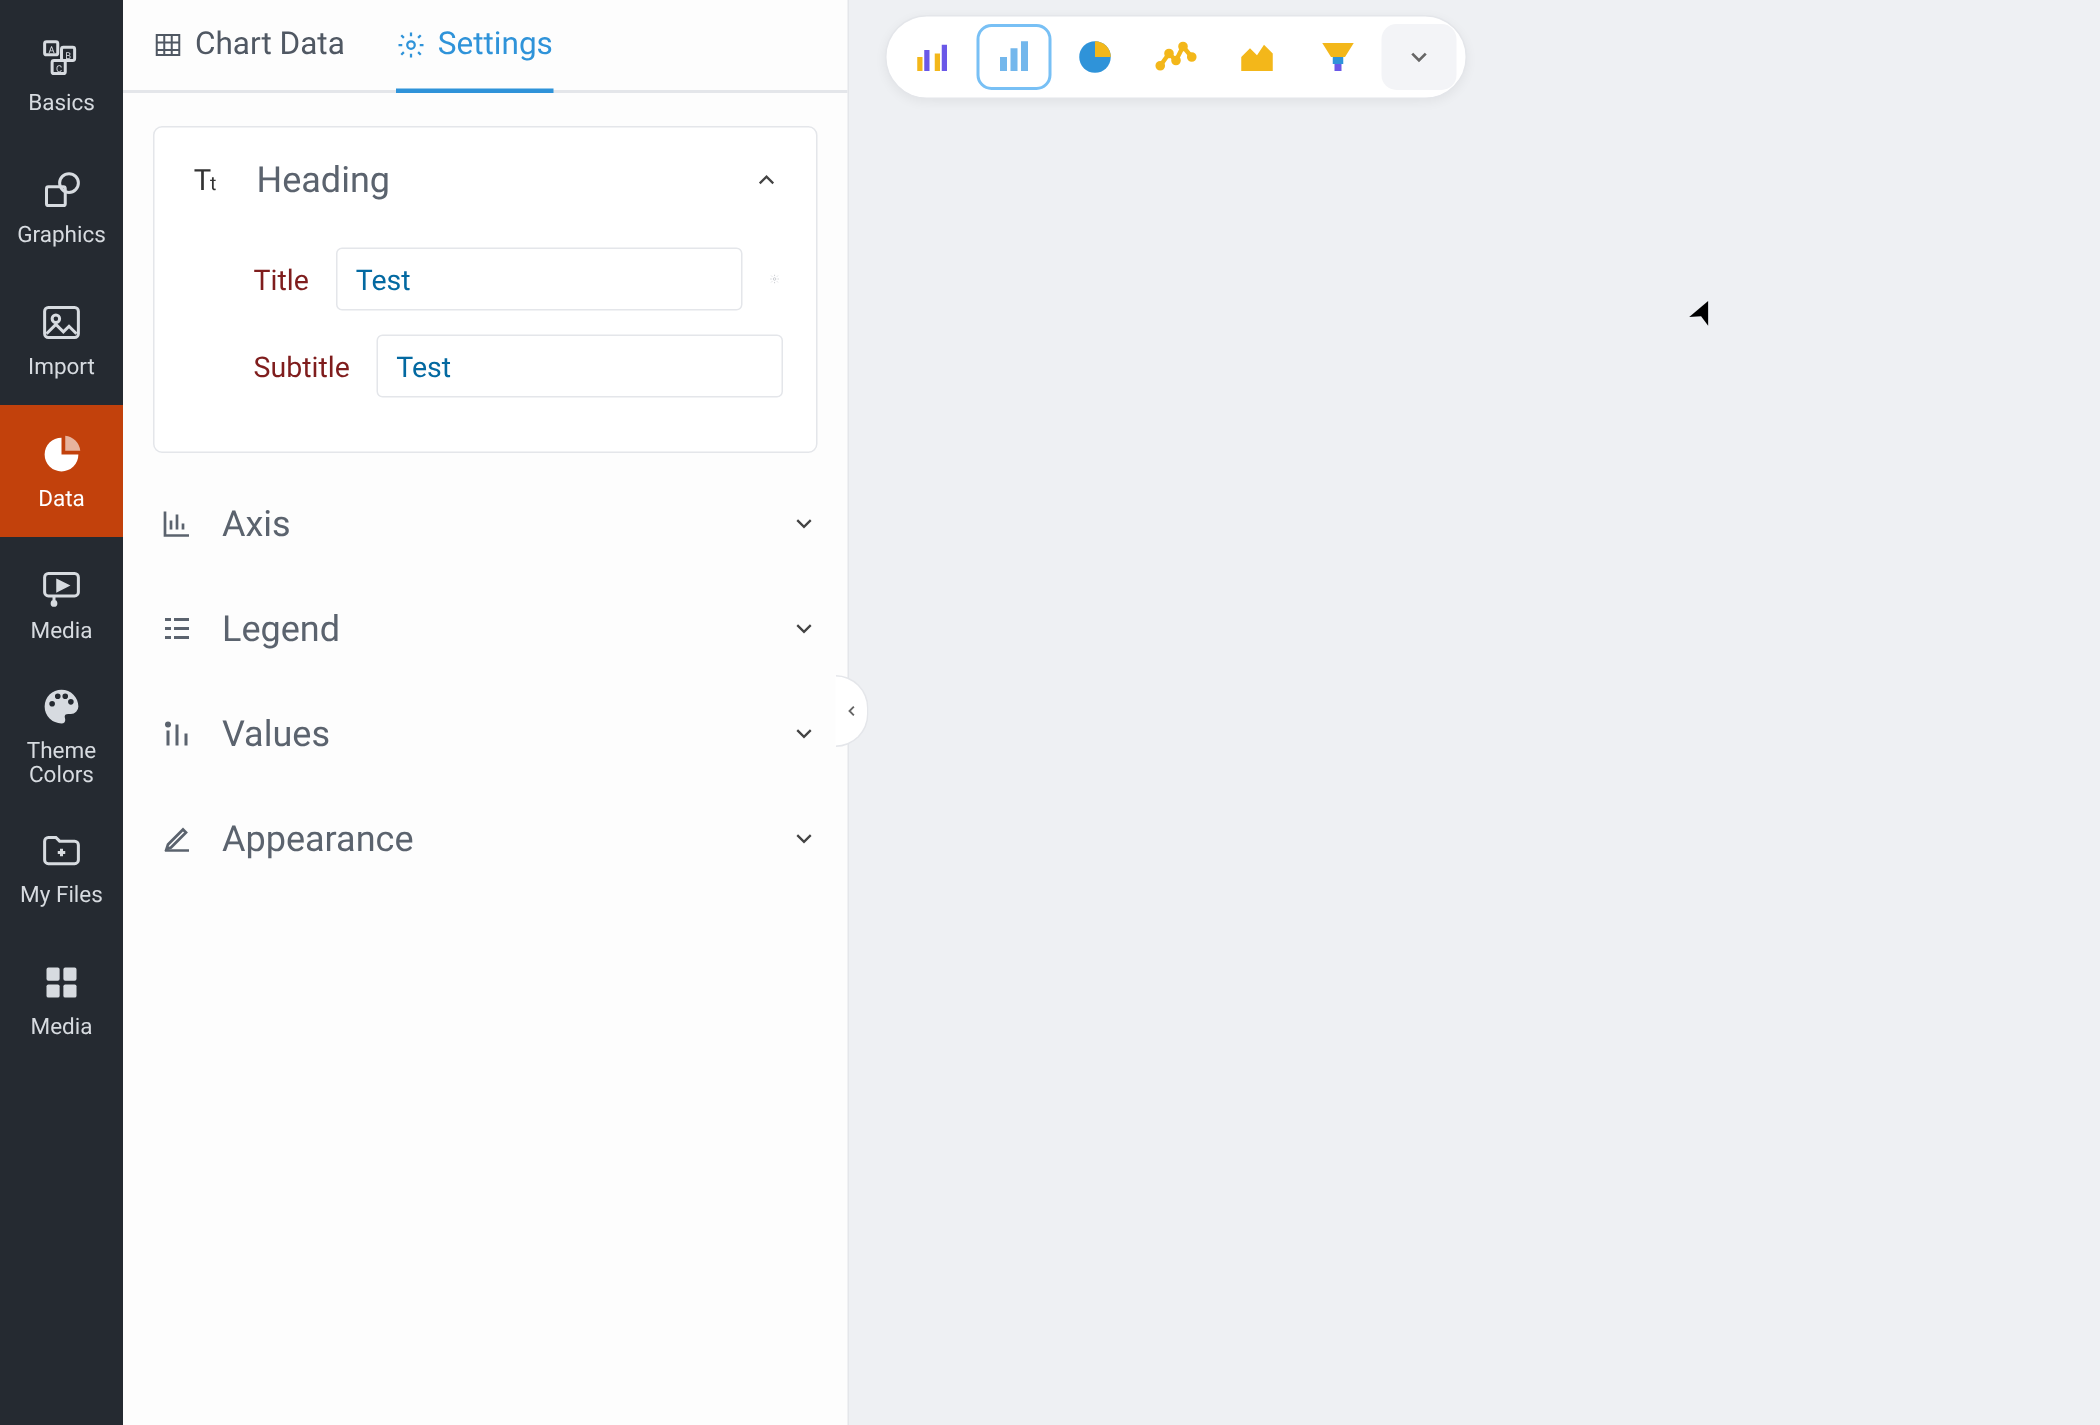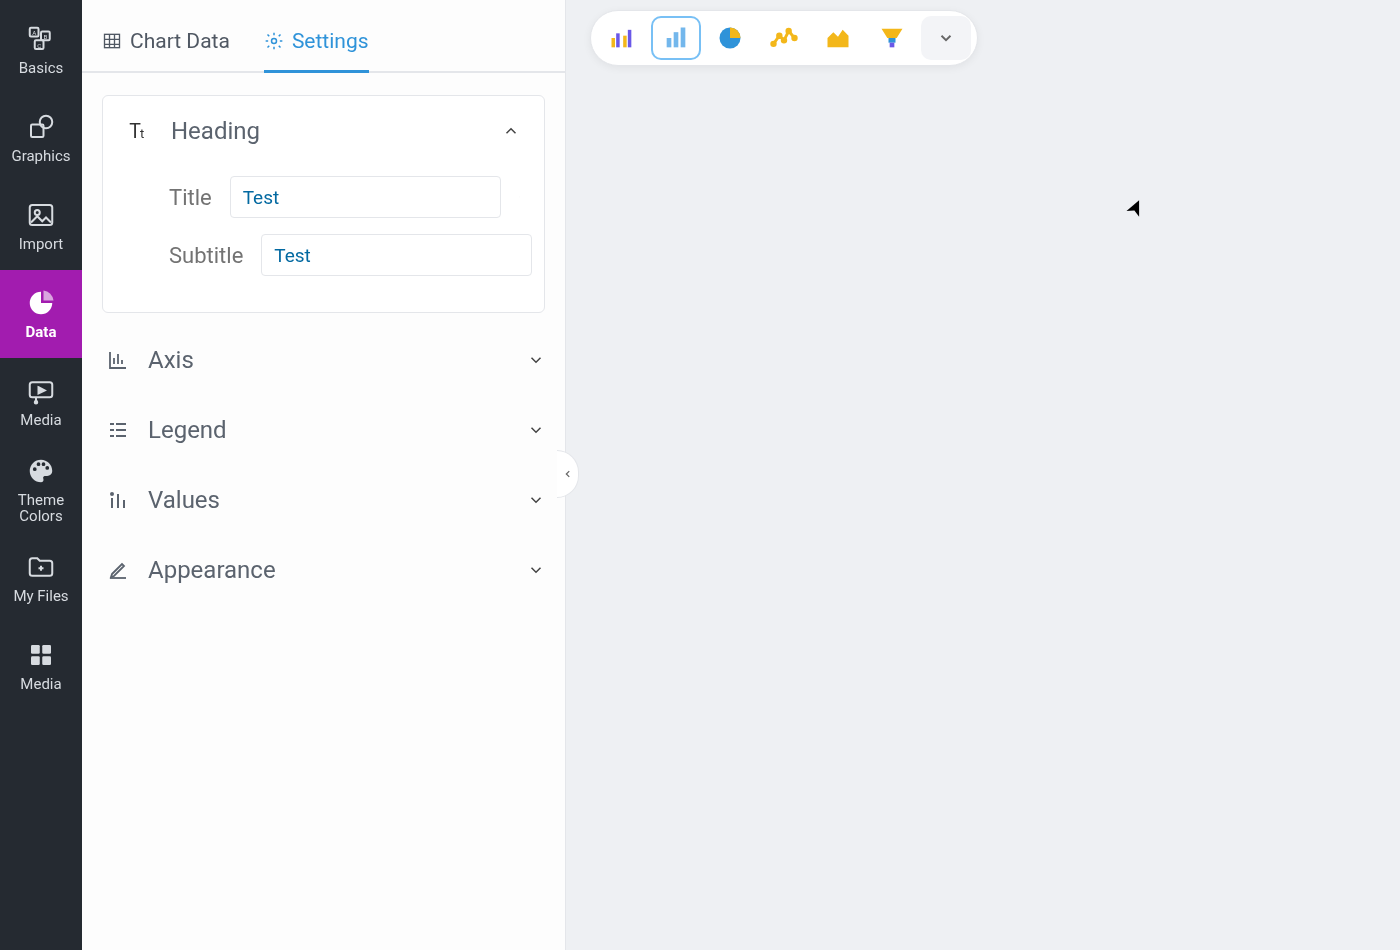--- a/index.html
+++ b/index.html
@@ -9,37 +9,37 @@
     --muted:#8c9198;
     --blue:#2f93d9;
     --blue-light:#78c0f5;
     --canvas:#eef0f3;
   }
   *{box-sizing:border-box;font-family:-apple-system,BlinkMacSystemFont,'Segoe UI',Roboto,Helvetica,Arial,sans-serif;}
   body{margin:0;width:1400px;height:950px;display:flex;background:var(--canvas);overflow:hidden;}
   
   .rail{width:82px;background:var(--dark);color:#d7dbe0;display:flex;flex-direction:column;align-items:center;padding-top:6px;}
   .rail-item{width:82px;height:88px;display:flex;flex-direction:column;align-items:center;justify-content:center;gap:6px;cursor:pointer;font-size:15px;}
-  .rail-item.active{background:#a21caf;color:#fff;font-weight:bold;}
+  .rail-item.active{background:#c2410c;color:#fff;}
   .rail-item svg{width:30px;height:30px;}
   .rail-item span{white-space:pre-line;text-align:center;line-height:1.1;}
   
   .panel{width:484px;background:var(--panel-bg);border-right:1px solid var(--border);display:flex;flex-direction:column;position:relative;}
-  .tabs{display:flex;gap:34px;padding:29px 20px 0 20px;border-bottom:2px solid var(--border);}
+  .tabs{display:flex;gap:34px;padding:18px 20px 0 20px;border-bottom:2px solid var(--border);}
   .tab{display:flex;align-items:center;gap:8px;padding-bottom:18px;font-size:21px;color:#505863;cursor:pointer;position:relative;}
   .tab.active{color:var(--blue);align-items:center;}
   .tab.active::after{content:"";position:absolute;left:0;right:0;bottom:-2px;height:3px;background:var(--blue);}
   .sections{padding:22px 20px;}
   .card{background:#fff;border:1px solid var(--border);border-radius:6px;padding:0 24px 20px 24px;margin-bottom:12px;}
   .sec-head{display:flex;align-items:center;gap:18px;height:70px;cursor:pointer;}
   .sec-head .title{font-size:24px;color:#5b636e;flex:1;}
   .sec-head .caret{color:#444;}
   .plain{padding-left:4px;}
   .field-row{display:flex;align-items:center;margin:10px 0 16px 42px;gap:18px;}
-  .field-row label{width:110px;font-size:22px;color:#737373;}
+  .field-row label{width:110px;font-size:19px;color:#7f1d1d;}
   .field-row input{flex:0 0 180px;height:42px;border:1px solid var(--border);border-radius:4px;padding:0 12px;font-size:19px;color:#0369a1;}
   .field-row .gear{color:#b6bac0;cursor:pointer;}
   .collapse-handle{position:absolute;right:-14px;top:450px;width:22px;height:48px;background:#fff;border:1px solid var(--border);border-left:none;border-radius:0 22px 22px 0;display:flex;align-items:center;justify-content:center;color:#666;cursor:pointer;}
   
   .canvas{flex:1;position:relative;}
   .cbar{position:absolute;top:10px;left:24px;height:56px;background:#fff;border:1px solid var(--border);border-radius:30px;display:flex;align-items:center;padding:0 6px;gap:4px;box-shadow:0 2px 8px rgba(0,0,0,.06);}
   .cbtn{width:50px;height:44px;border-radius:10px;display:flex;align-items:center;justify-content:center;cursor:pointer;}
   .cbtn.sel{border:2px solid var(--blue-light);background:#fff;}
   .cbtn.drop{background:#f3f4f7;}
   .cursor{position:absolute;left:560px;top:195px;font-size:22px;color:#000;pointer-events:none;}

